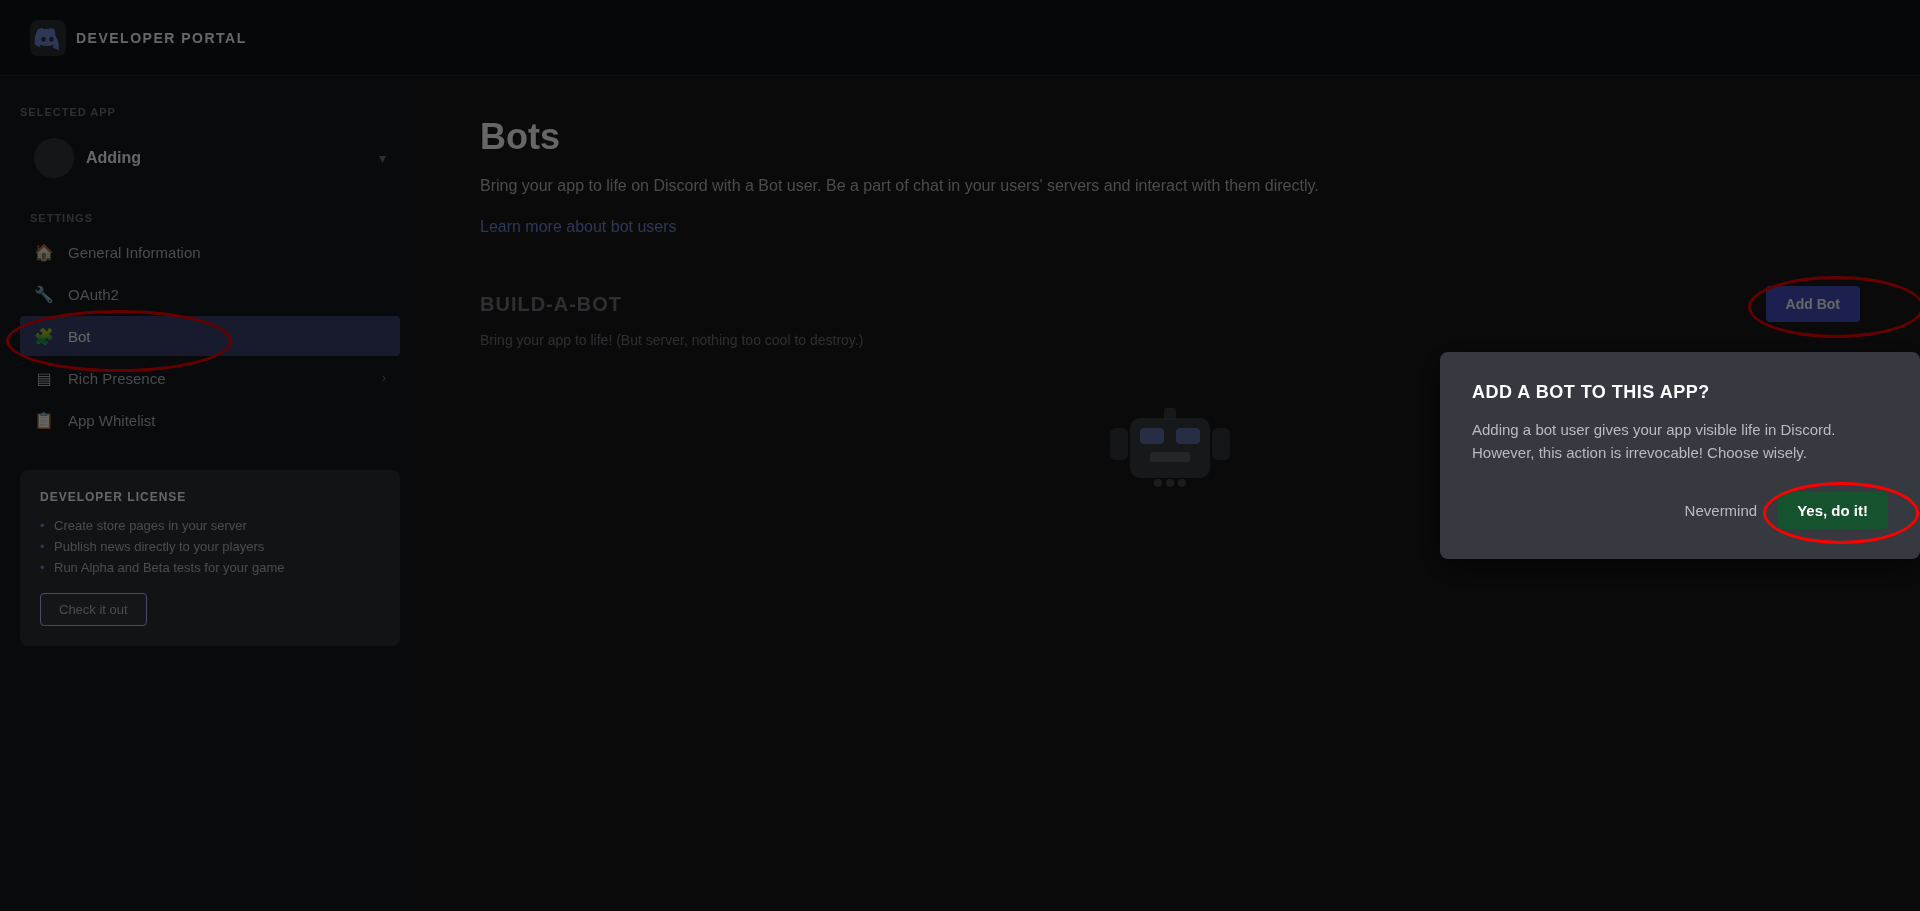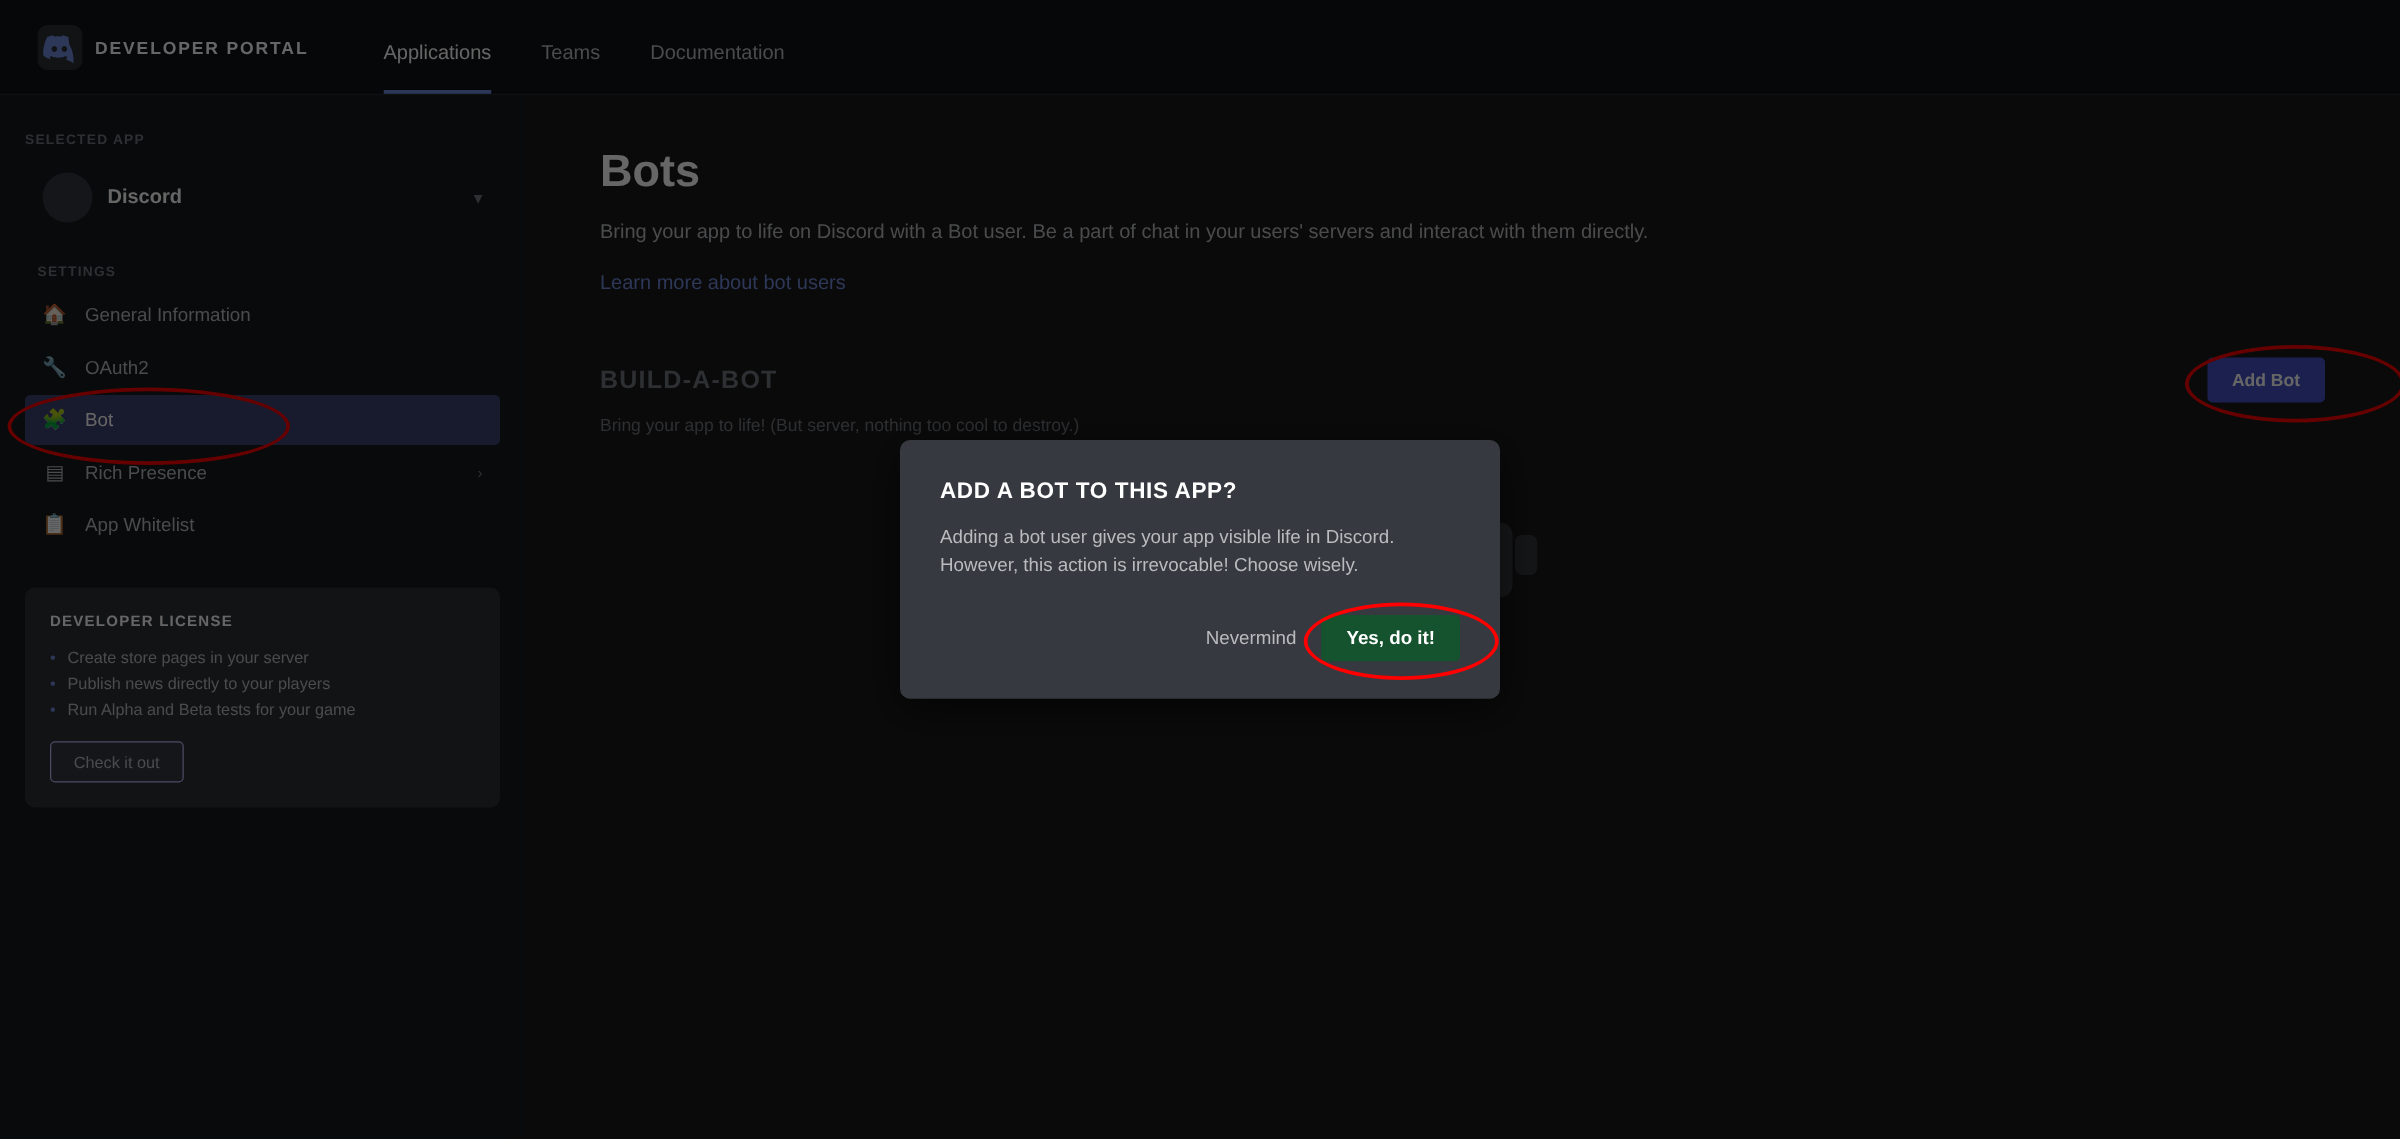--- a/index.html
+++ b/index.html
@@ -286,21 +286,21 @@
     }
 
     
     .overlay {
       position: absolute;
       top: 0; left: 0; right: 0; bottom: 0;
       background: rgba(0,0,0,0.6);
       z-index: 100;
       display: flex;
       align-items: center;
-      justify-content: center;
+      justify-content: flex-end;
     }
 
     
     .modal {
       background: #36393f;
       border-radius: 8px;
       padding: 30px 32px;
       width: 480px;
       box-shadow: 0 8px 32px rgba(0,0,0,0.6);
       position: relative;
@@ -359,34 +359,29 @@
 <body>
 
 <nav class="top-nav">
   <div class="logo-area">
     <svg class="logo-icon" viewBox="0 0 36 36" fill="none">
       <rect width="36" height="36" rx="8" fill="#2f3136"></rect>
       <path d="M24.7 9.6C23.1 8.9 21.4 8.4 19.6 8.1c-.2.4-.4.8-.6 1.2-1.9-.3-3.7-.3-5.6 0-.2-.4-.4-.8-.6-1.2-1.8.3-3.5.8-5.1 1.5C5.1 14.7 4.2 19.7 4.7 24.6c2.1 1.5 4.1 2.4 6.1 3-.5-.6-.9-1.3-1.3-2 .7-.3 1.4-.5 2-.9.2.1.3.2.3.4-.1.1 0 .2.1.2.5.3 1.1.6 1.6.8-.1-.2-.2-.4-.3-.7 1.1.4 2.3.7 3.5.7 1.2 0 2.4-.2 3.5-.7-.1.2-.2.5-.3.7.6-.2 1.1-.5 1.6-.8.1 0 .2-.1.1-.2.1-.1.2-.3.3-.4.7.3 1.3.6 2 .9-.4.7-.8 1.4-1.3 2 2 .6 4 1.5 6.1 3 .6-5.7-.7-10.7-3.3-15zM13.5 21.6c-1.2 0-2.2-1.1-2.2-2.4s1-2.4 2.2-2.4c1.2 0 2.2 1.1 2.2 2.4s-1 2.4-2.2 2.4zm8 0c-1.2 0-2.2-1.1-2.2-2.4s1-2.4 2.2-2.4c1.2 0 2.2 1.1 2.2 2.4s-1 2.4-2.2 2.4z" fill="#7289da"></path>
     </svg>
     <span class="logo-text">DEVELOPER PORTAL</span>
   </div>
-  <div class="nav-links">
-    <a class="nav-link active">Applications</a>
-    <a class="nav-link">Teams</a>
-    <a class="nav-link">Documentation</a>
-  </div>
 </nav>
 
 <div class="main-layout">
 
   <aside class="sidebar">
     <div class="selected-app-label">SELECTED APP</div>
     <div class="app-selector">
       <div class="app-avatar"></div>
-      <span class="app-name">Discord</span>
+      <span class="app-name">Adding</span>
       <span class="app-chevron">▾</span>
     </div>
 
     <div class="settings-label">SETTINGS</div>
 
     <div class="sidebar-nav-item">
       <span class="nav-icon">🏠</span>
       <span class="nav-label">General Information</span>
     </div>
     <div class="sidebar-nav-item">

